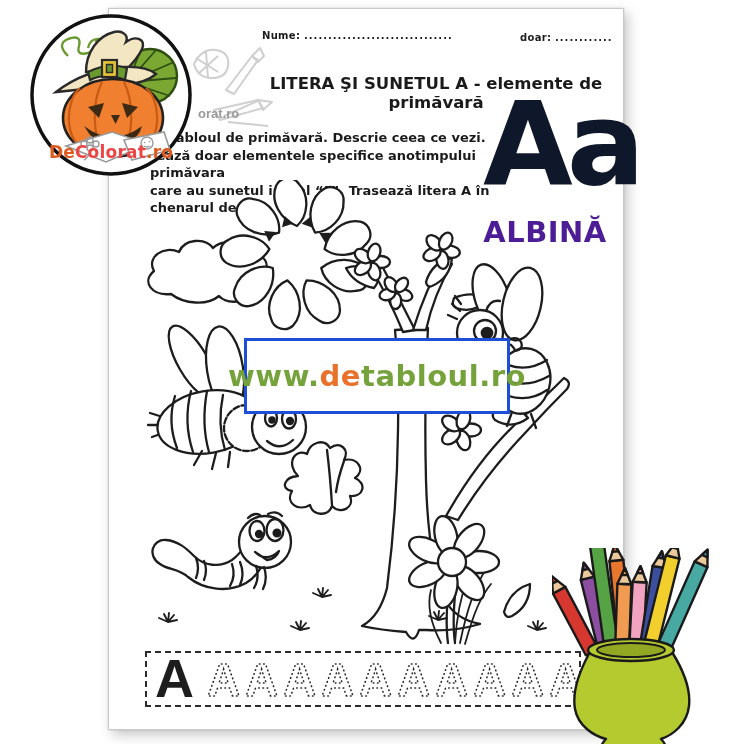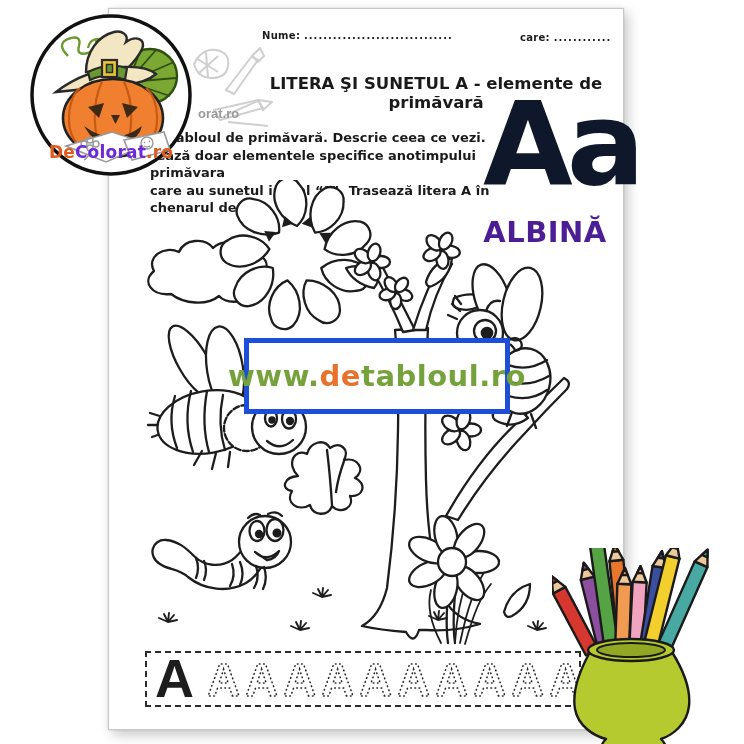--- a/index.html
+++ b/index.html
@@ -13,45 +13,45 @@
          font-size:16.5px;font-weight:bold;color:#1a1a1a;}
   .instr{position:absolute;left:150px;top:129px;width:345px;z-index:2;
          font-size:13px;line-height:17.5px;color:#1a1a1a;font-weight:bold;}
   .bigpair{position:absolute;left:483px;top:86px;z-index:2;font-size:116px;font-weight:bold;
            letter-spacing:-6px;color:#0f172a;line-height:1;}
   .word{position:absolute;left:480px;top:215px;width:130px;text-align:center;z-index:2;
         font-size:29px;font-weight:bold;color:#4c1d95;letter-spacing:.5px;}
   .sketch{position:absolute;left:166px;top:26px;z-index:2;}
   .scene{position:absolute;left:108px;top:180px;z-index:2;}
   .banner{position:absolute;left:244px;top:338px;width:266px;height:76px;z-index:5;background:#fff;
-          border:5px solid #1d4ed8;box-sizing:border-box;display:flex;align-items:center;justify-content:center;
+          border:3px solid #1d4ed8;box-sizing:border-box;display:flex;align-items:center;justify-content:center;
           font-size:29px;font-weight:bold;letter-spacing:.5px;}
   .banner .grn{color:#76a23c;} .banner .org{color:#e8722b;}
   .logo{position:absolute;left:28px;top:12px;width:166px;height:166px;z-index:6;}
   .logo .brand{position:absolute;left:0;top:130px;width:166px;text-align:center;
                font-size:17px;font-weight:bold;letter-spacing:.2px;}
-  .brand .org{color:#e05a1e;} .brand .grn{color:#6d28d9;margin-top:22px;}
+  .brand .org{color:#e05a1e;} .brand .grn{color:#ef4444;margin-top:22px;}
   .trace{position:absolute;left:145px;top:651px;width:436px;height:56px;z-index:3;
          border:2.5px dashed #2b2b2b;box-sizing:border-box;background:#fff;}
   .cup{position:absolute;left:552px;top:548px;width:180px;height:196px;z-index:7;}
   svg text{font-family:"Liberation Sans","DejaVu Sans",sans-serif;}
 </style>
 </head>
 <body>
 
 <div id="stage">
 
   <div class="page"></div>
 
   <div class="hdr" style="left:262px;top:30px;">
     <span>Nume:</span>
     <span class="dots">...............................</span>
   </div>
   <div class="hdr" style="left:520px;top:32px;">
-    <span>care:</span>
+    <span>doar:</span>
     <span class="dots">............</span>
   </div>
 
   <div class="title">LITERA ŞI SUNETUL A - elemente de primăvară</div>
 
   <div class="instr">
     <div>te tabloul de primăvară. Descrie ceea ce vezi.</div>
     <div>rează doar elementele specifice anotimpului primăvara</div>
     <div>care au sunetul inițial “A”. Trasează litera A în chenarul de jos.</div>
   </div>

